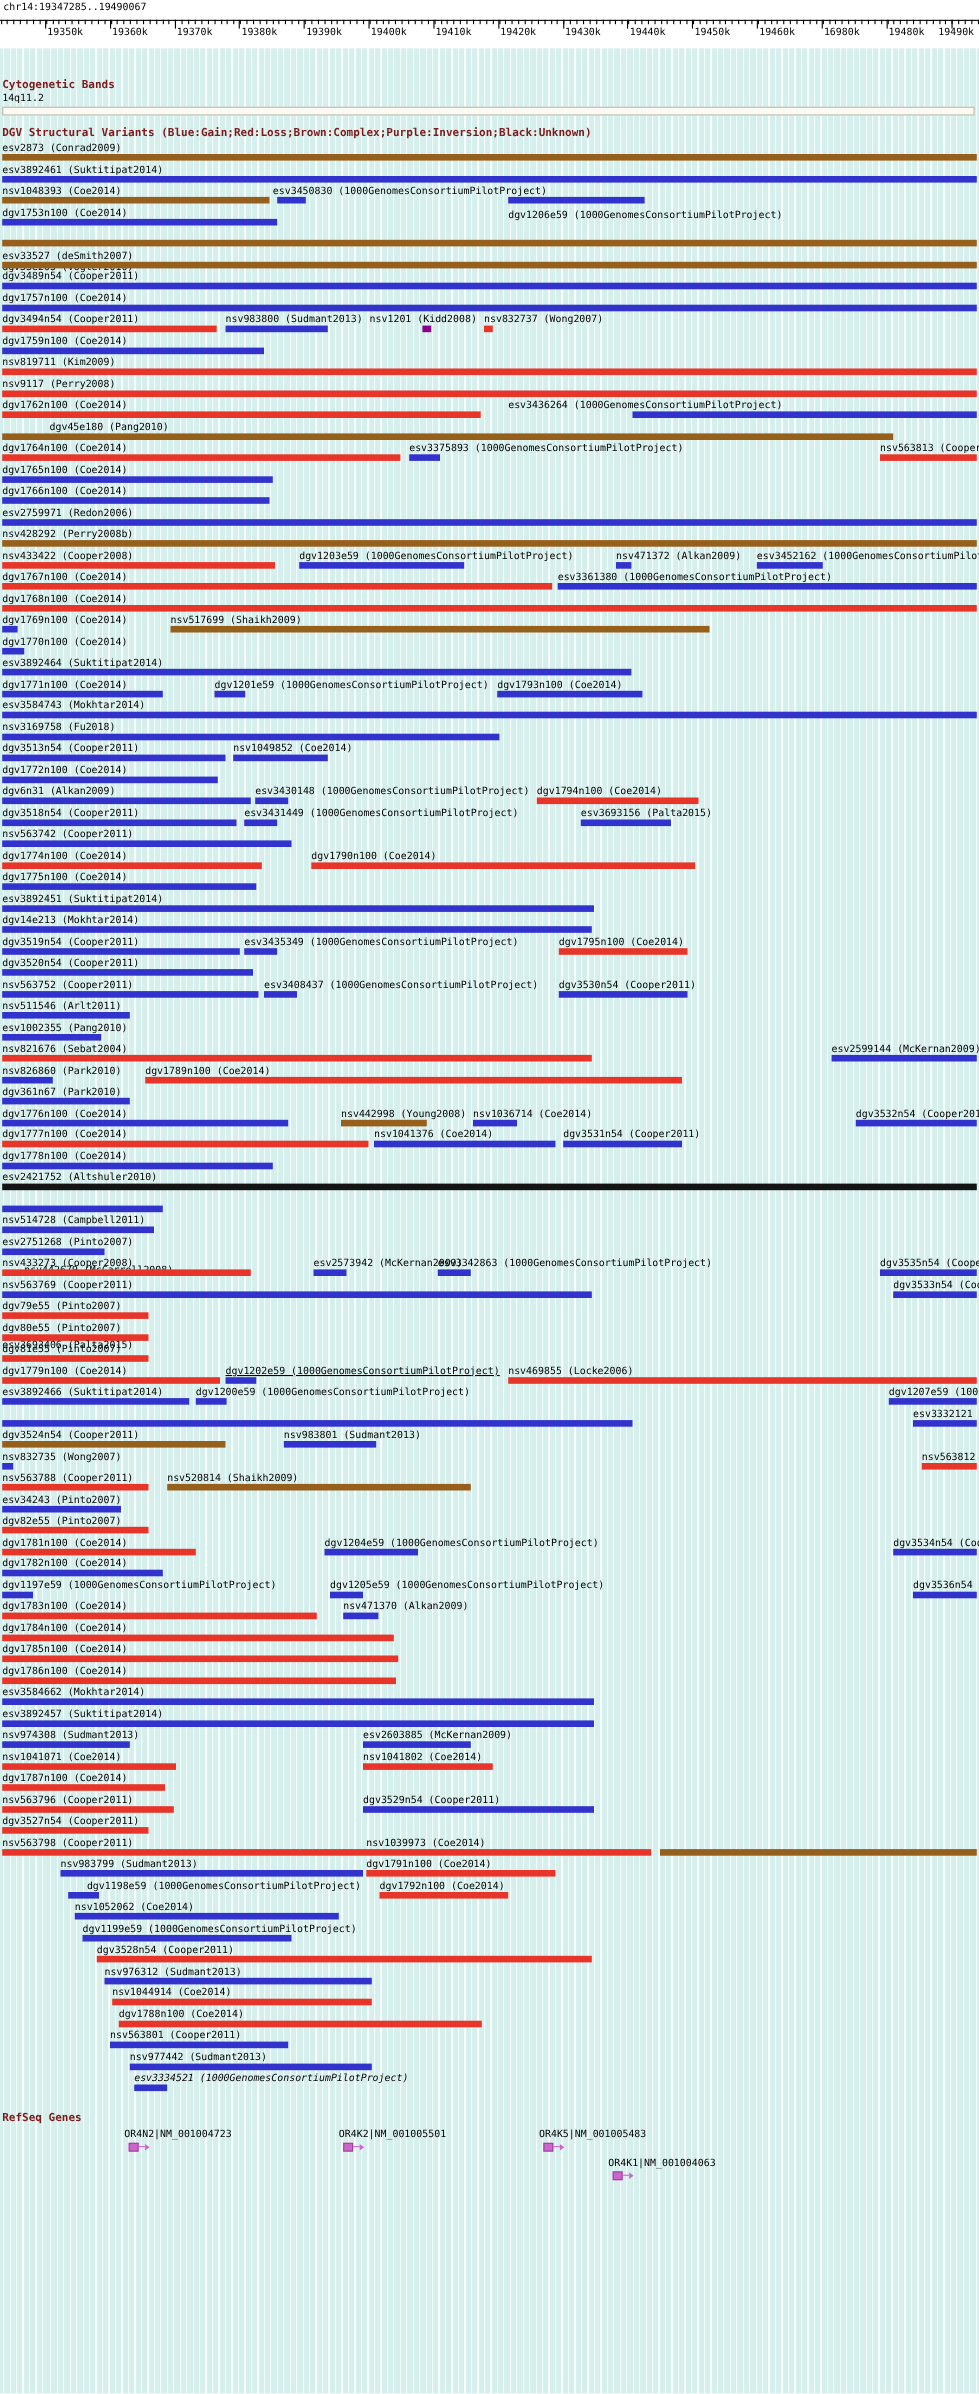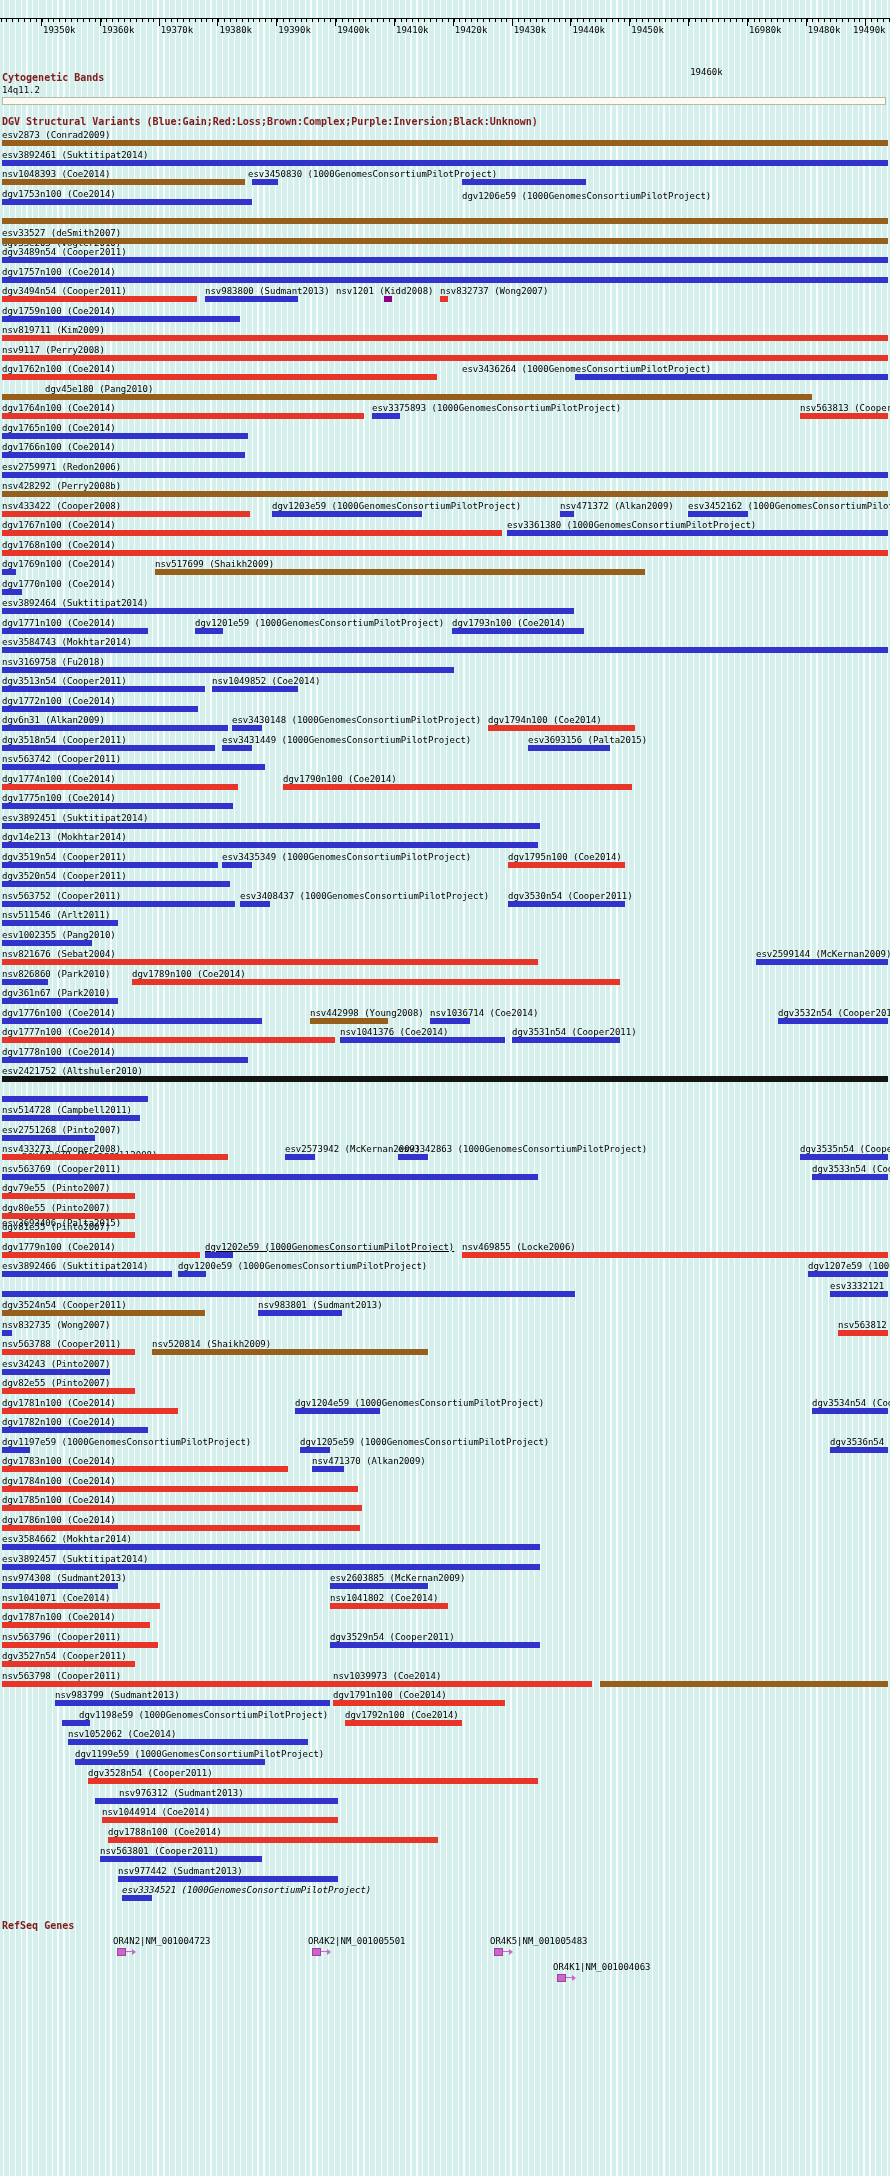--- a/index.html
+++ b/index.html
@@ -23,20 +23,23 @@
   .bar{position:absolute;height:6px;}
   .bandbox{position:absolute;left:2px;top:97px;width:884px;height:8px;background:#fbfbf3;border:1px solid #b9b9a8;box-sizing:border-box;}
   .gene-box{position:absolute;width:9px;height:8px;background:#cc66cc;border:1px solid #a043a0;box-sizing:border-box;}
   .gene-line{position:absolute;height:1px;background:#cc66cc;}
   .gene-arrow{position:absolute;width:0;height:0;border-left:4px solid #cc66cc;border-top:3px solid transparent;border-bottom:3px solid transparent;}
 </style>
 </head>
 <body>
 
 <div class="panel">
+  <div class="topstrip">
+    <div class="locator">chr14:19347285..19490067</div>
+  </div>
   <div class="layer" id="ruler">
       <div class="ruler-line"></div>
       <div class="tick" style="left: 0.5px; top: 18px; height: 4px;"></div>
       <div class="tick" style="left: 6.3833px; top: 18px; height: 4px;"></div>
       <div class="tick" style="left: 12.2666px; top: 18px; height: 4px;"></div>
       <div class="tick" style="left: 18.1499px; top: 18px; height: 4px;"></div>
       <div class="tick" style="left: 24.0332px; top: 18px; height: 4px;"></div>
       <div class="tick" style="left: 29.9165px; top: 18px; height: 4px;"></div>
       <div class="tick" style="left: 35.7998px; top: 18px; height: 4px;"></div>
       <div class="tick" style="left: 41.6831px; top: 18px; height: 4px;"></div>
@@ -200,21 +203,21 @@
       <div class="tick-label" style="left: 395.998px;">19410k</div>
       <div class="tick" style="left: 452.831px; top: 18px; height: 8px;"></div>
       <div class="tick-label" style="left: 454.831px;">19420k</div>
       <div class="tick" style="left: 511.664px; top: 18px; height: 8px;"></div>
       <div class="tick-label" style="left: 513.664px;">19430k</div>
       <div class="tick" style="left: 570.497px; top: 18px; height: 8px;"></div>
       <div class="tick-label" style="left: 572.497px;">19440k</div>
       <div class="tick" style="left: 629.33px; top: 18px; height: 8px;"></div>
       <div class="tick-label" style="left: 631.33px;">19450k</div>
       <div class="tick" style="left: 688.163px; top: 18px; height: 8px;"></div>
-      <div class="tick-label" style="left: 690.163px; margin-top: 42px;">19460k</div>
+      <div class="tick-label" style="left: 690.163px;">19460k</div>
       <div class="tick" style="left: 746.996px; top: 18px; height: 8px;"></div>
       <div class="tick-label" style="left: 748.996px;">16980k</div>
       <div class="tick" style="left: 805.829px; top: 18px; height: 8px;"></div>
       <div class="tick-label" style="left: 807.829px;">19480k</div>
       <div class="tick" style="left: 864.662px; top: 18px; height: 8px;"></div>
       <div class="tick-label" style="left: 853px;">19490k</div>
     </div>
 
   <div class="hdr" style="top:72px">Cytogenetic Bands</div>
   <div class="lbl" style="left:2px;top:85px">14q11.2</div>
@@ -495,21 +498,21 @@
       <div class="lbl" style="left: 79px; top: 1709.5px;">dgv1198e59 (1000GenomesConsortiumPilotProject)</div>
       <div class="bar" title="dgv1198e59 (1000GenomesConsortiumPilotProject)" style="left: 62px; top: 1719.5px; width: 28px; background: rgb(50, 50, 205);"></div>
       <div class="lbl" style="left: 345px; top: 1709.5px;">dgv1792n100 (Coe2014)</div>
       <div class="bar" title="dgv1792n100 (Coe2014)" style="left: 345px; top: 1719.5px; width: 117px; background: rgb(232, 53, 42);"></div>
       <div class="lbl" style="left: 68px; top: 1729px;">nsv1052062 (Coe2014)</div>
       <div class="bar" title="nsv1052062 (Coe2014)" style="left: 68px; top: 1739px; width: 240px; background: rgb(50, 50, 205);"></div>
       <div class="lbl" style="left: 75px; top: 1748.5px;">dgv1199e59 (1000GenomesConsortiumPilotProject)</div>
       <div class="bar" title="dgv1199e59 (1000GenomesConsortiumPilotProject)" style="left: 75px; top: 1758.5px; width: 190px; background: rgb(50, 50, 205);"></div>
       <div class="lbl" style="left: 88px; top: 1768px;">dgv3528n54 (Cooper2011)</div>
       <div class="bar" title="dgv3528n54 (Cooper2011)" style="left: 88px; top: 1778px; width: 450px; background: rgb(232, 53, 42);"></div>
-      <div class="lbl" style="left: 95px; top: 1787.5px; margin-left: 24px;">nsv976312 (Sudmant2013)</div>
+      <div class="lbl" style="left: 95px; top: 1787.5px;">nsv976312 (Sudmant2013)</div>
       <div class="bar" title="nsv976312 (Sudmant2013)" style="left: 95px; top: 1797.5px; width: 243px; background: rgb(50, 50, 205);"></div>
       <div class="lbl" style="left: 102px; top: 1807px;">nsv1044914 (Coe2014)</div>
       <div class="bar" title="nsv1044914 (Coe2014)" style="left: 102px; top: 1817px; width: 236px; background: rgb(232, 53, 42);"></div>
       <div class="lbl" style="left: 108px; top: 1826.5px;">dgv1788n100 (Coe2014)</div>
       <div class="bar" title="dgv1788n100 (Coe2014)" style="left: 108px; top: 1836.5px; width: 330px; background: rgb(232, 53, 42);"></div>
       <div class="lbl" style="left: 100px; top: 1846px;">nsv563801 (Cooper2011)</div>
       <div class="bar" title="nsv563801 (Cooper2011)" style="left: 100px; top: 1856px; width: 162px; background: rgb(50, 50, 205);"></div>
       <div class="lbl" style="left: 118px; top: 1865.5px;">nsv977442 (Sudmant2013)</div>
       <div class="bar" title="nsv977442 (Sudmant2013)" style="left: 118px; top: 1875.5px; width: 220px; background: rgb(50, 50, 205);"></div>
       <div class="lbl" style="left: 122px; top: 1885px; font-style: italic;">esv3334521 (1000GenomesConsortiumPilotProject)</div>

